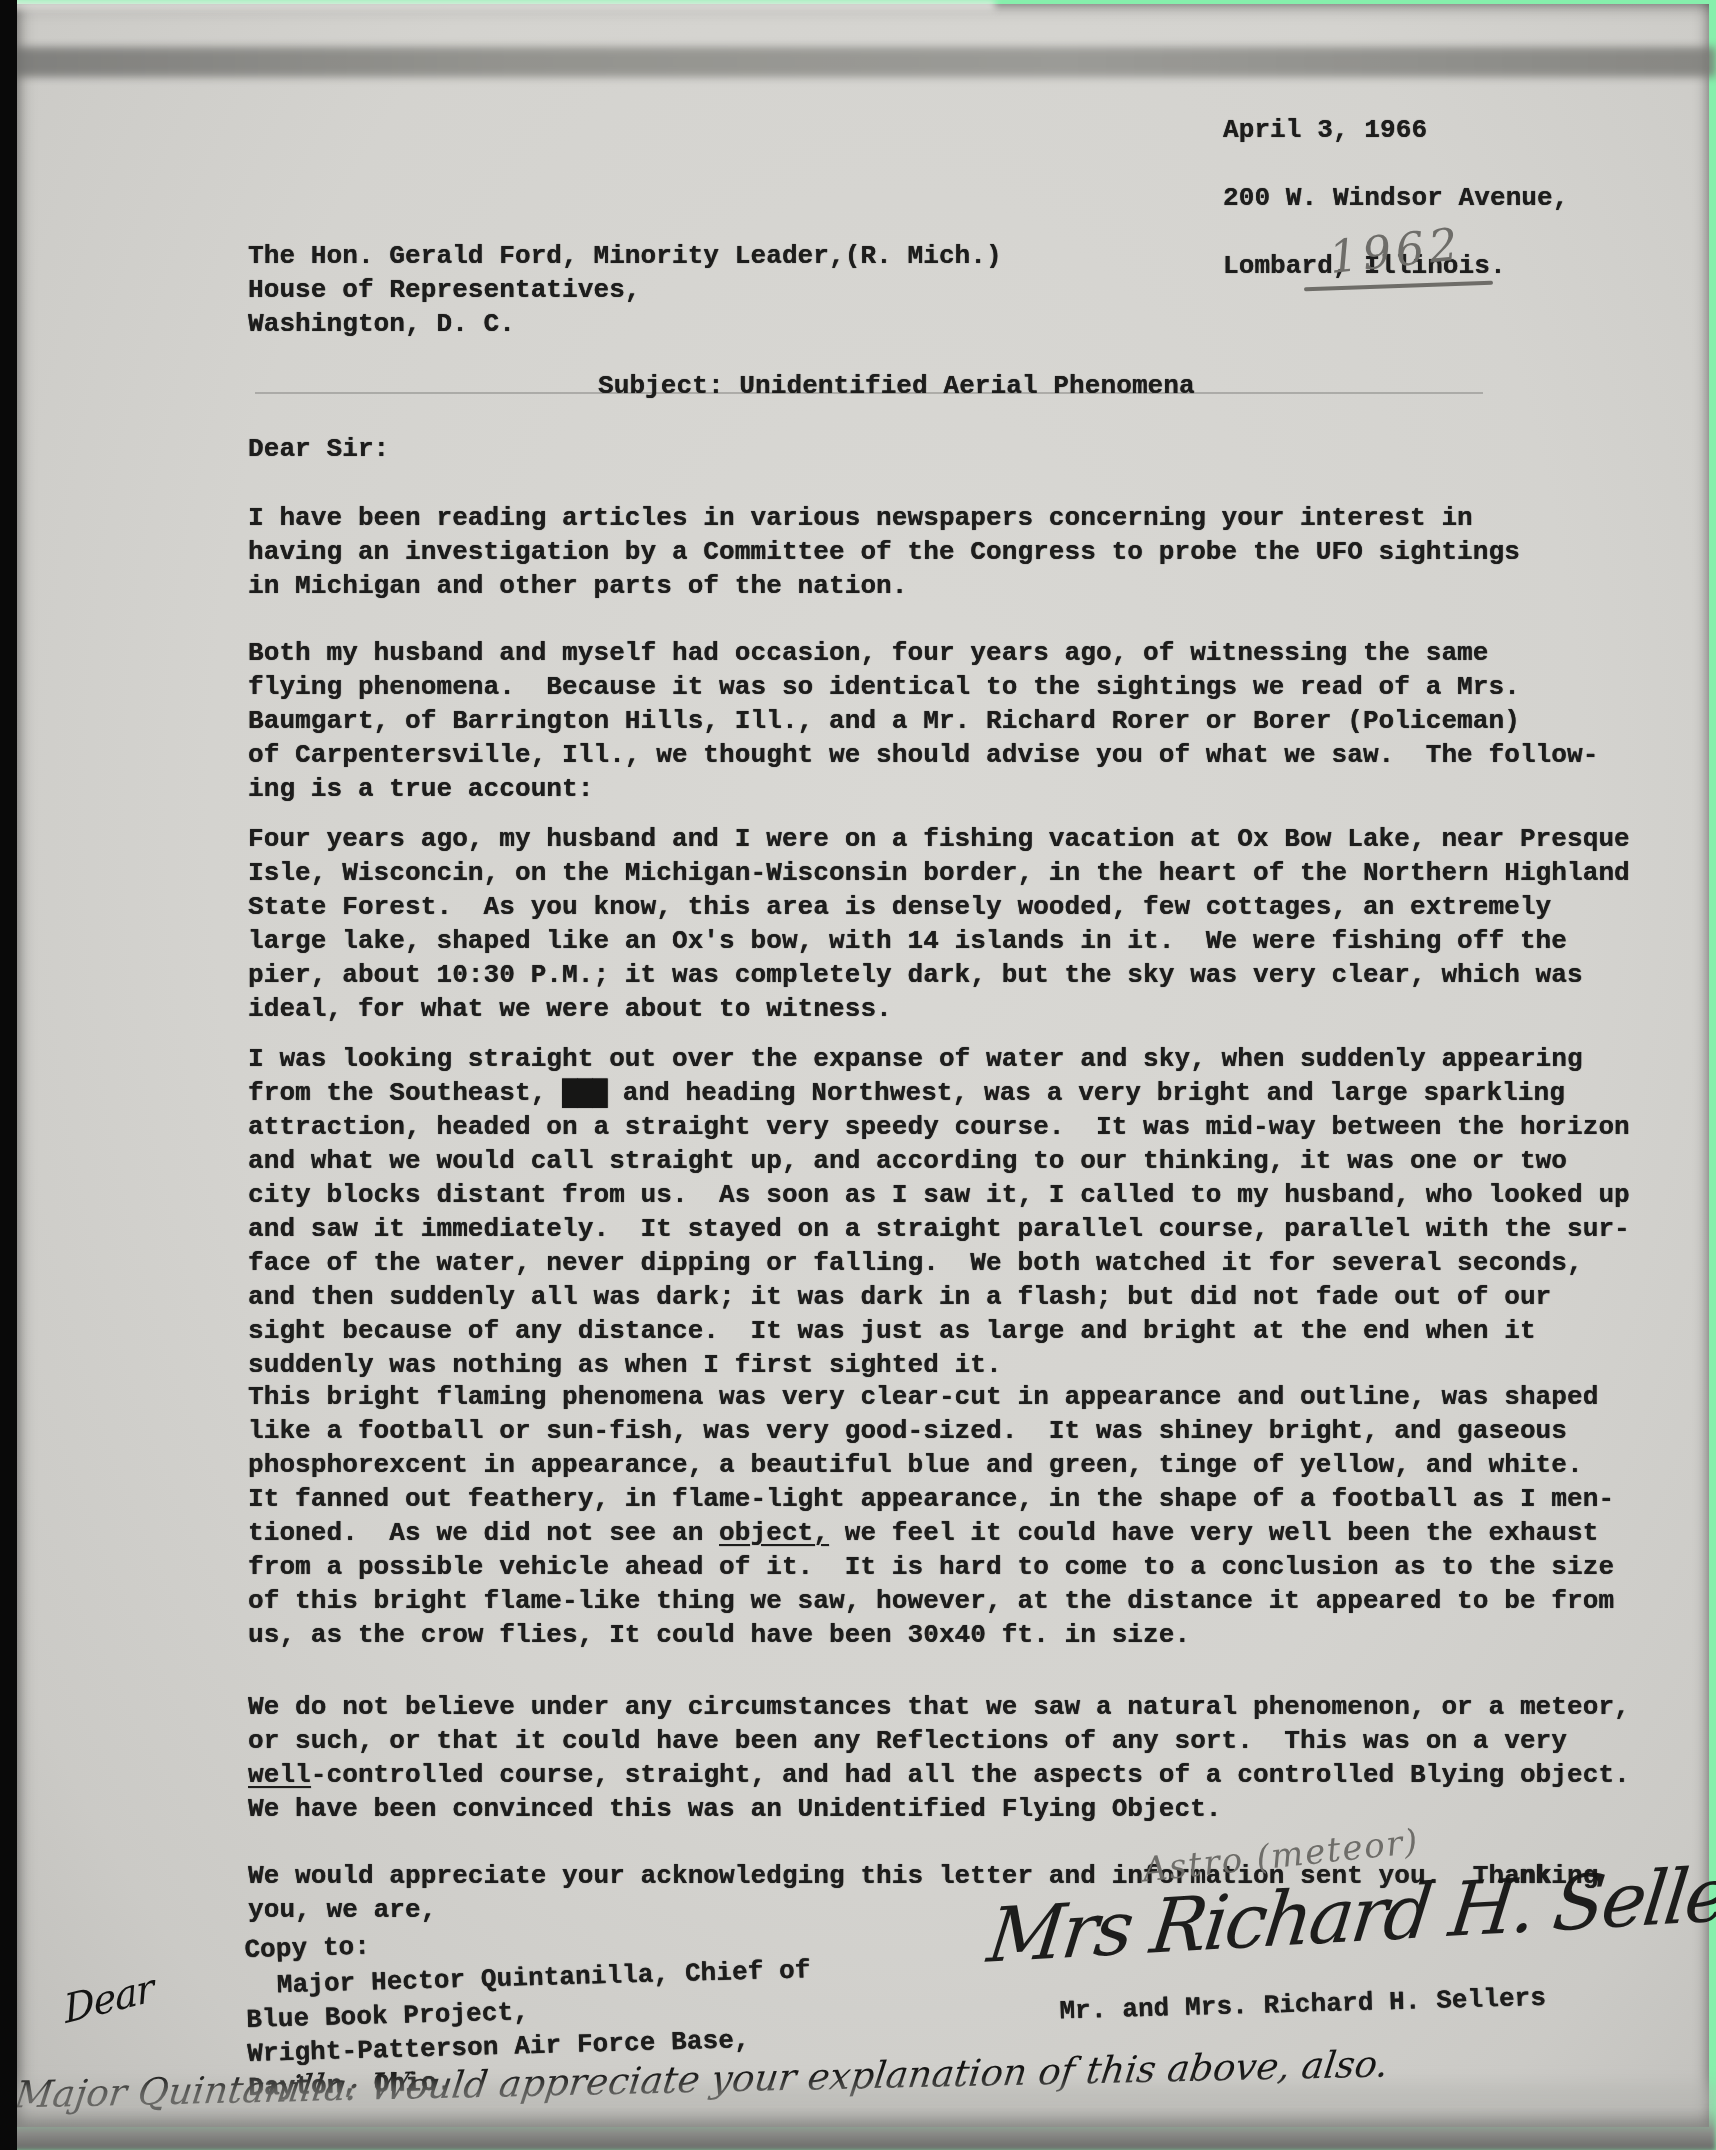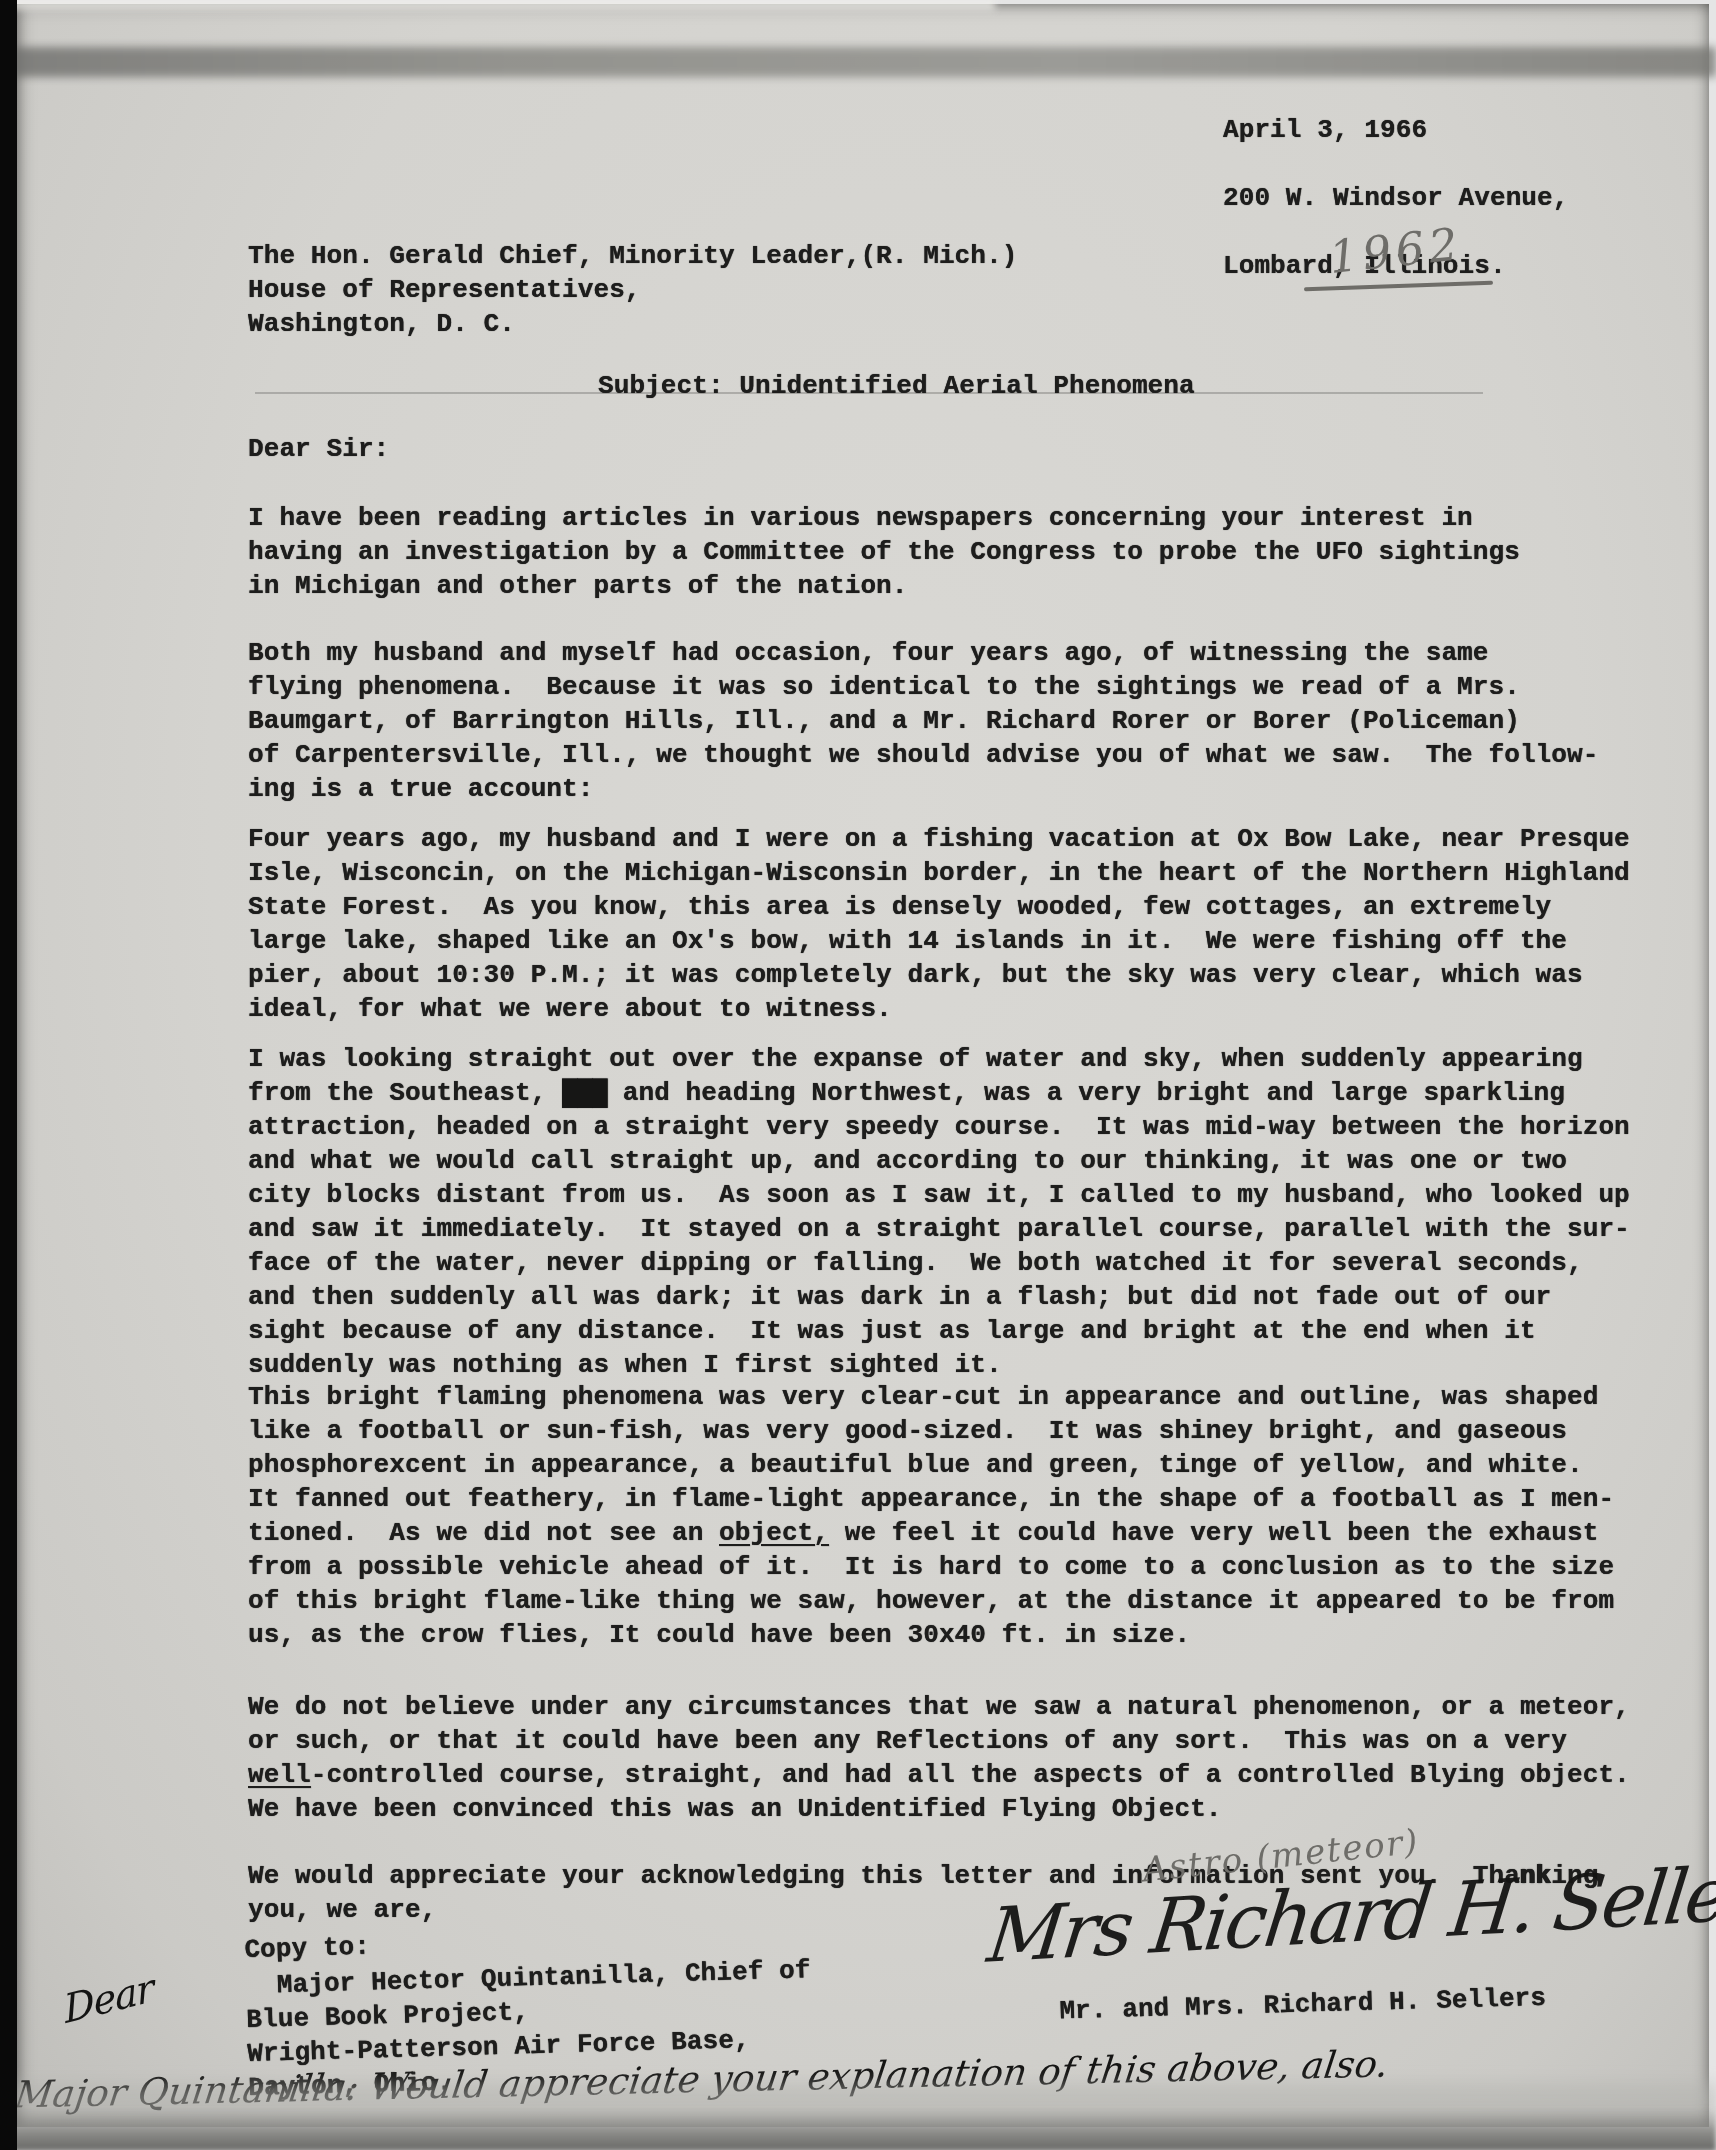--- a/index.html
+++ b/index.html
@@ -1,16 +1,16 @@
 <!DOCTYPE html>
 <html style="font-size:9.5px"><head>
 <meta charset="utf-8">
 <style>
   html,body{margin:0;padding:0;background:#141413;}
-  .scan{position:relative;width:1716px;height:2151px;background:#e5e5e5;overflow:hidden;
+  .scan{position:relative;width:1716px;height:2151px;background:#86efac;overflow:hidden;
         font-family:"Liberation Mono","DejaVu Sans Mono",monospace;}
   .paper{position:absolute;left:15.4px;top:3.6px;right:7.1px;bottom:24px;z-index:0;
          background:radial-gradient(ellipse at 52% 38%, #d9d8d4 0%, #d4d3cf 55%, #cbcac6 84%, #bfbeba 100%);
          box-shadow:inset 12px 0 18px -10.7px rgba(0,0,0,.55),
                     inset -9.5px 0 15.4px -9.5px rgba(0,0,0,.38),
                     inset 0 10.7px 19px -13px rgba(0,0,0,.5),
                     inset 0 -13px 25px -15.4px rgba(0,0,0,.45);}
   .toplight{position:absolute;left:0;top:0;width:58%;height:9.5px;background:#f1f0ec;opacity:.75;filter:blur(3.6px);z-index:3;}
   .streak-top{position:absolute;left:0;top:47px;width:100%;height:30px;z-index:3;opacity:.8;filter:blur(4.2px);
          background:linear-gradient(90deg,#6d6d6b,#84847f 30%,#8d8d89 62%,#767672);}
@@ -47,21 +47,21 @@
   <div class="bottom-band"></div>
   <div class="left-edge"></div>
 
   <div class="typed" style="left:1223px;top:113px;"><span>April 3, 1966</span><br>
 <span>200 W. Windsor Avenue,</span><br>
 <span>Lombard, Illinois.</span></div>
 
   <div class="script pencil" style="left:1329px;top:224px;font-size:45px;transform:rotate(-6deg);letter-spacing:4.7px;">1962</div>
   <div class="pencil-underline" style="left:1304px;top:284px;width:189px;transform:rotate(-2deg);"></div>
 
-  <div class="typed" style="left:248px;top:239px;">The Hon. Gerald Chief, Minority Leader,(R. Mich.)
+  <div class="typed" style="left:248px;top:239px;">The Hon. Gerald Ford, Minority Leader,(R. Mich.)
 House of Representatives,
 Washington, D. C.</div>
 
   <div class="typed" style="left:598px;top:369px;">Subject: Unidentified Aerial Phenomena</div>
 
   <div class="typed" style="left:248px;top:432px;">Dear Sir:</div>
 
   <div class="typed" style="left:248px;top:636px;">Both my husband and myself had occasion, four years ago, of witnessing the same
 flying phenomena.  Because it was so identical to the sightings we read of a Mrs.
 Baumgart, of Barrington Hills, Ill., and a Mr. Richard Rorer or Borer (Policeman)

